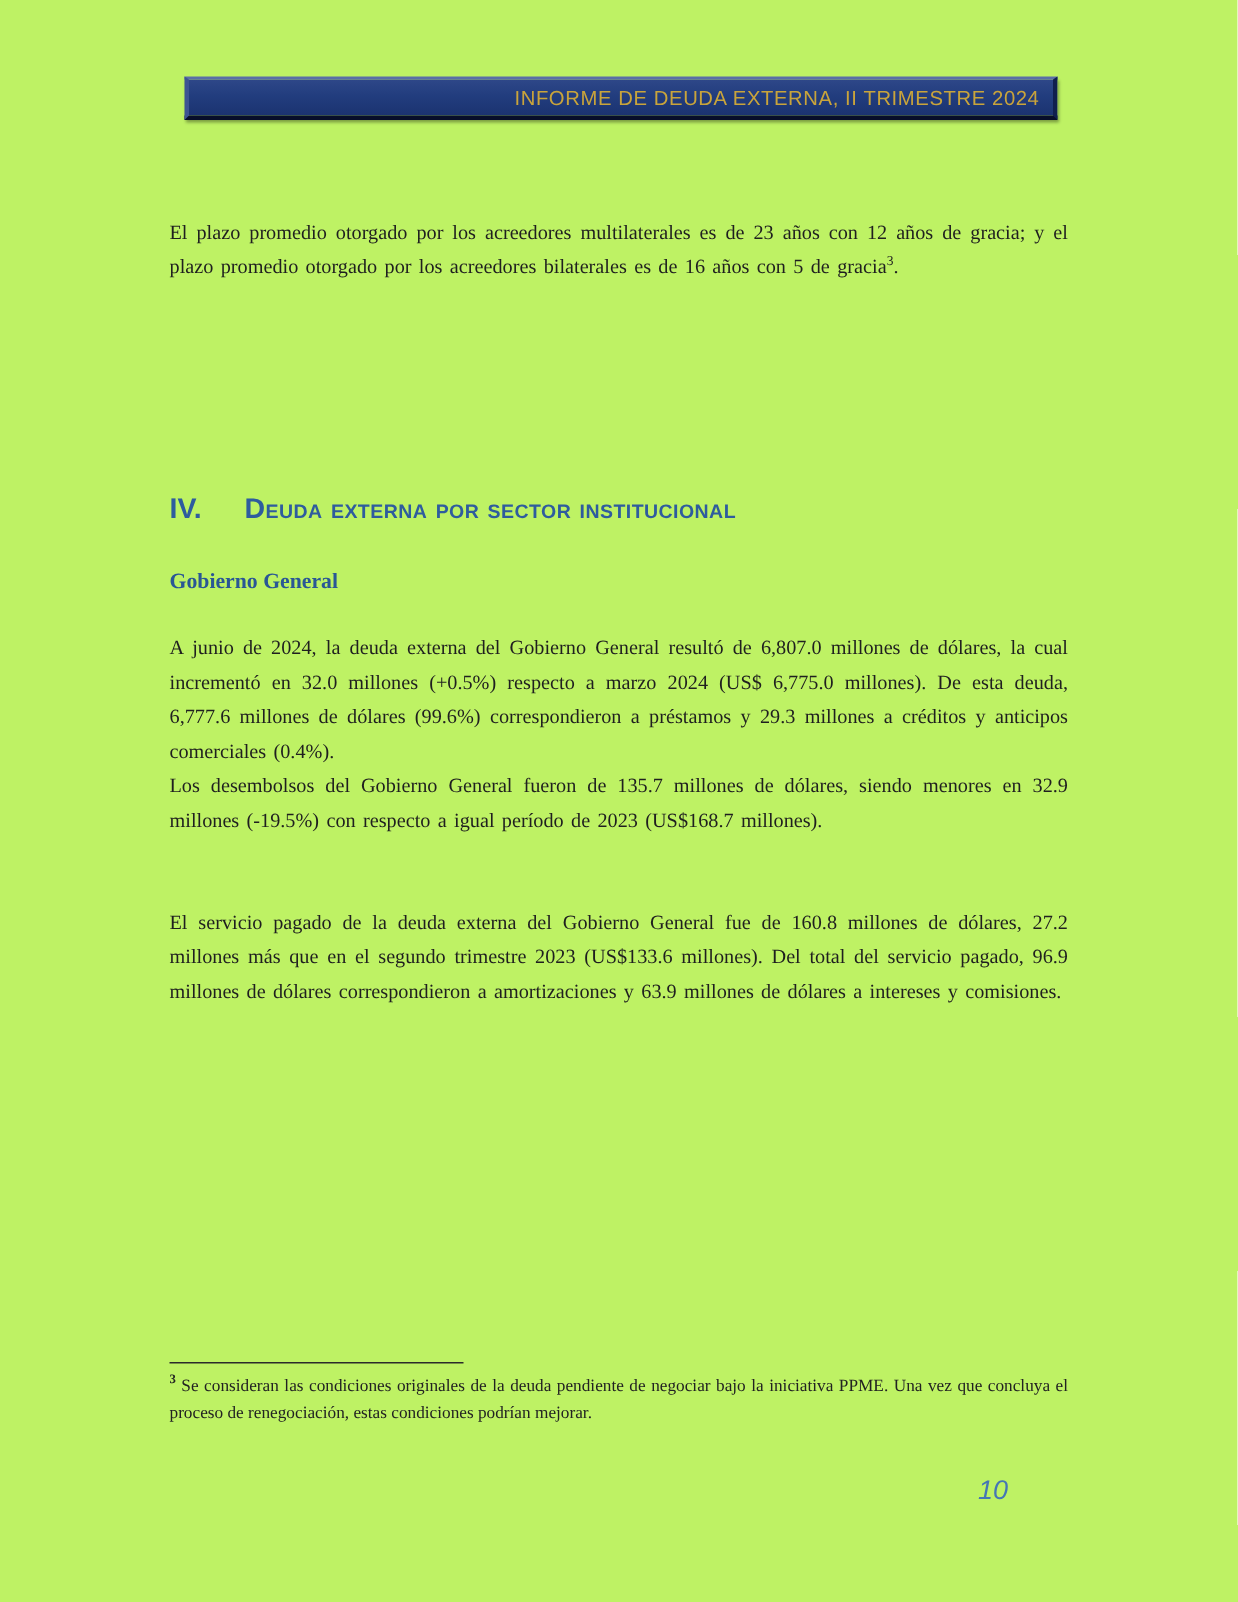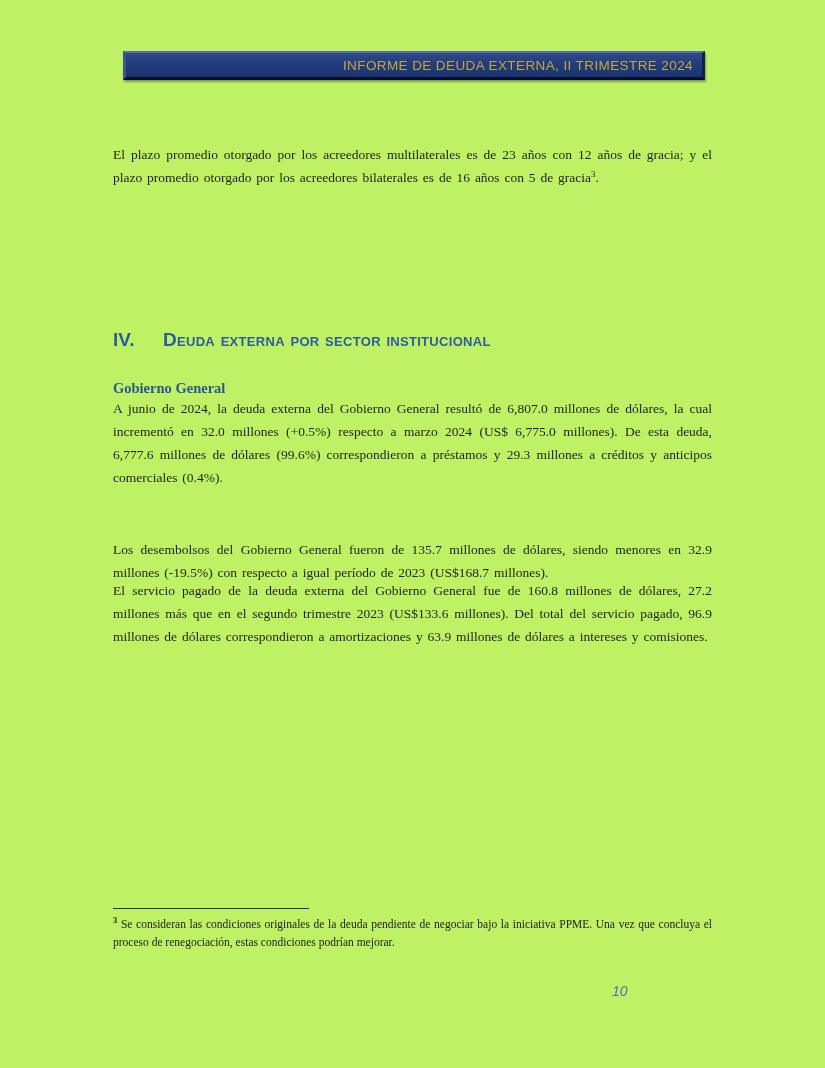--- a/index.html
+++ b/index.html
@@ -109,24 +109,24 @@
     font-weight: bold;
     font-size: 8.5px;
     line-height: 0;
   }
   
   .page-number {
     position: absolute;
     left: 612px;
     top: 983px;
     width: 100px;
-    text-align: left;
+    text-align: center;
     font-family: "Liberation Sans", sans-serif;
     font-style: italic;
-    font-size: 14px;
+    font-size: 18px;
     color: #4576b5;
   }
 </style>
 </head>
 <body>
 
 <div class="page">
 
   <div class="banner">
     <span class="banner-title">INFORME DE DEUDA EXTERNA, II TRIMESTRE 2024</span>
@@ -134,25 +134,25 @@
 
   <div class="block body-par" style="top:110px;"><span>El plazo promedio otorgado por los acreedores multilaterales es de 23 años con 12 años de gracia; y el plazo promedio otorgado por los acreedores bilaterales es de 16 años con 5 de gracia</span><sup class="fnref">3</sup><span>.</span></div>
 
 
   <div class="block subsection-title" style="top:345px;">Gobierno General</div>
 
   <div class="block section-heading" style="top:295px;">
     <span class="section-number">IV.</span><span class="section-title">Deuda externa por sector institucional</span>
   </div>
 
-  <div class="block body-par" style="top:364px;">A junio de 2024, la deuda externa del Gobierno General resultó de 6,807.0 millones de dólares, la cual incrementó en 32.0 millones (+0.5%) respecto a marzo 2024 (US$ 6,775.0 millones). De esta deuda, 6,777.6 millones de dólares (99.6%) correspondieron a préstamos y 29.3 millones a créditos y anticipos comerciales (0.4%).</div>
+  <div class="block body-par" style="top:387px;">A junio de 2024, la deuda externa del Gobierno General resultó de 6,807.0 millones de dólares, la cual incrementó en 32.0 millones (+0.5%) respecto a marzo 2024 (US$ 6,775.0 millones). De esta deuda, 6,777.6 millones de dólares (99.6%) correspondieron a préstamos y 29.3 millones a créditos y anticipos comerciales (0.4%).</div>
 
-  <div class="block body-par" style="top:505px;">Los desembolsos del Gobierno General fueron de 135.7 millones de dólares, siendo menores en 32.9 millones (-19.5%) con respecto a igual período de 2023 (US$168.7 millones).</div>
+  <div class="block body-par" style="top:479px;">Los desembolsos del Gobierno General fueron de 135.7 millones de dólares, siendo menores en 32.9 millones (-19.5%) con respecto a igual período de 2023 (US$168.7 millones).</div>
 
-  <div class="block body-par" style="top:546px;">El servicio pagado de la deuda externa del Gobierno General fue de 160.8 millones de dólares, 27.2 millones más que en el segundo trimestre 2023 (US$133.6 millones). Del total del servicio pagado, 96.9 millones de dólares correspondieron a amortizaciones y 63.9 millones de dólares a intereses y comisiones.</div>
+  <div class="block body-par" style="top:570px;">El servicio pagado de la deuda externa del Gobierno General fue de 160.8 millones de dólares, 27.2 millones más que en el segundo trimestre 2023 (US$133.6 millones). Del total del servicio pagado, 96.9 millones de dólares correspondieron a amortizaciones y 63.9 millones de dólares a intereses y comisiones.</div>
 
   <div class="footnote-rule"></div>
 
   <div class="footnote-text"><sup>3</sup><span> Se consideran las condiciones originales de la deuda pendiente de negociar bajo la iniciativa PPME. Una vez que concluya el proceso de renegociación, estas condiciones podrían mejorar.</span></div>
 
   <div class="page-number">10</div>
 
 </div>
 
 </body></html>

